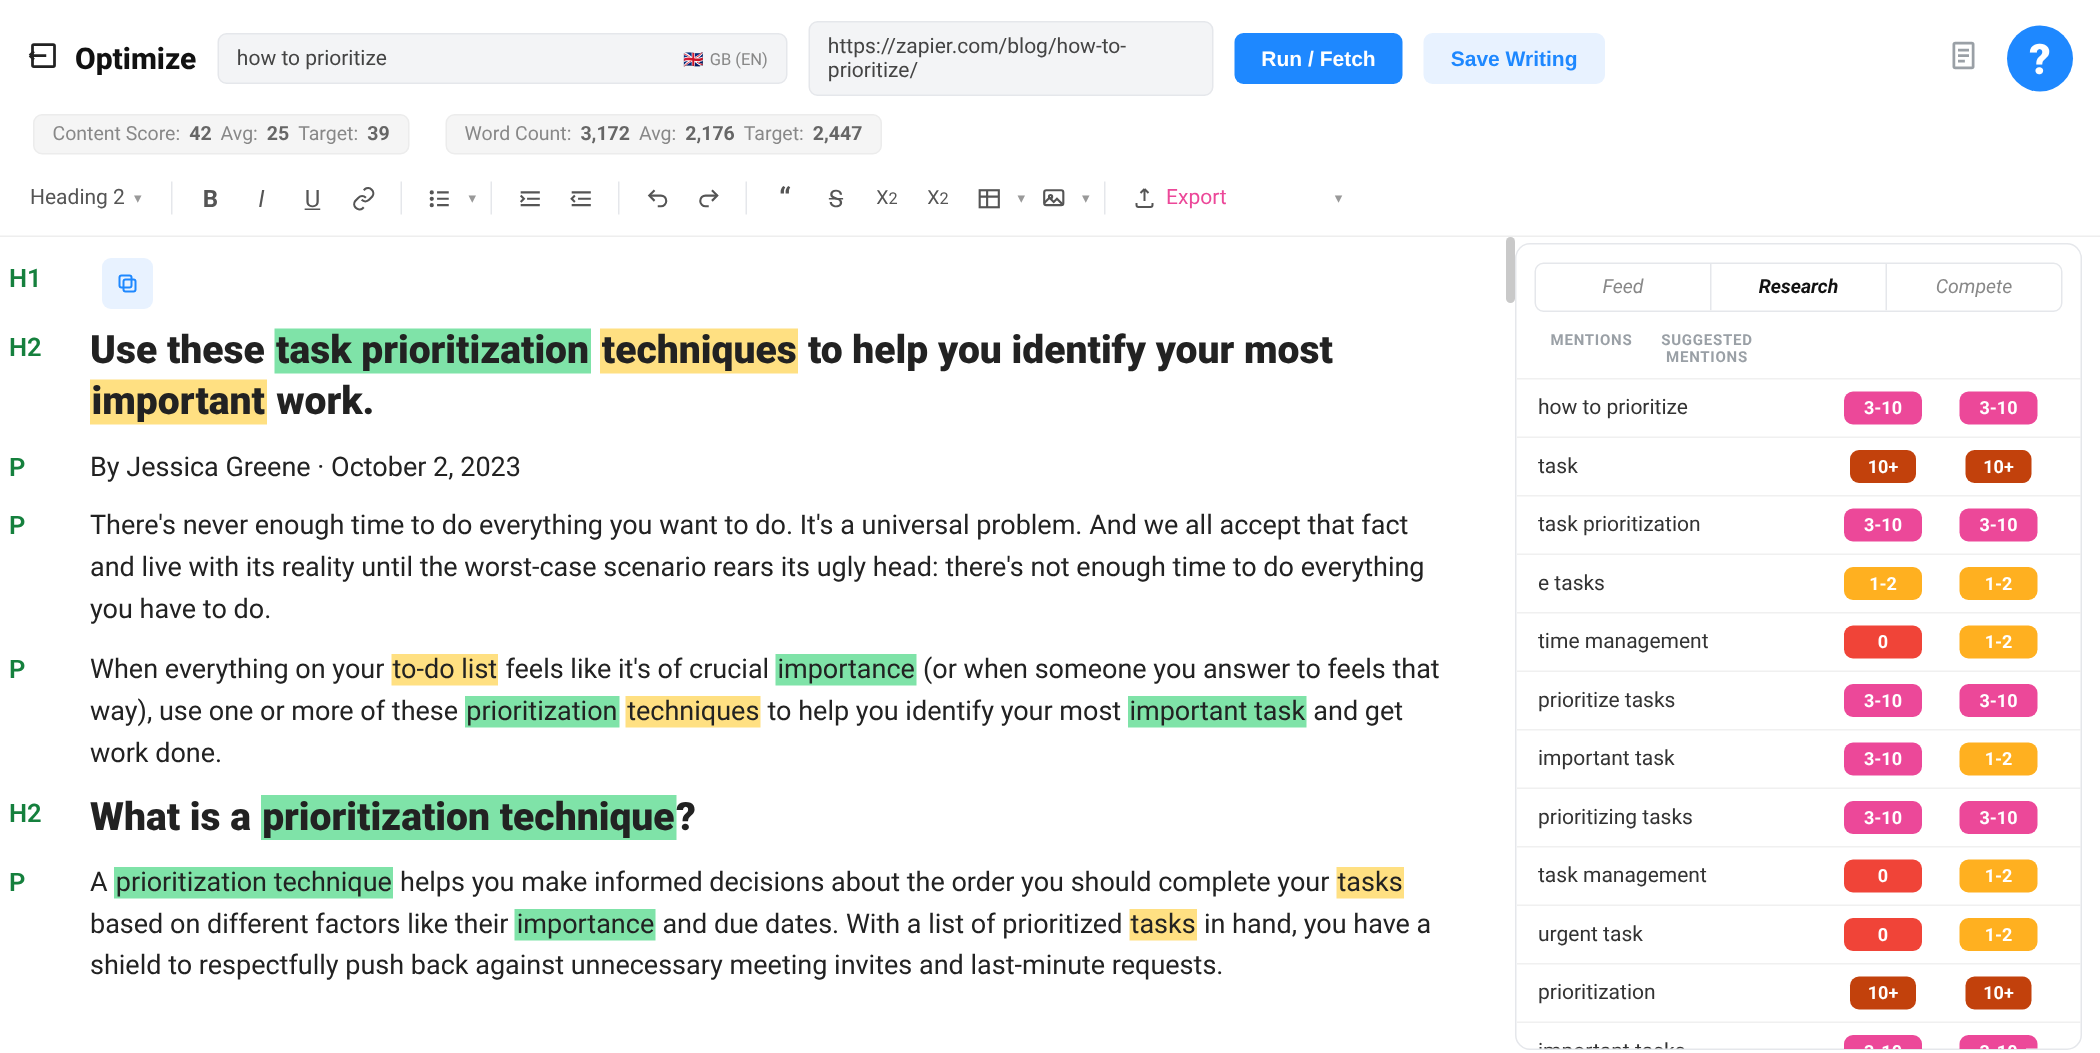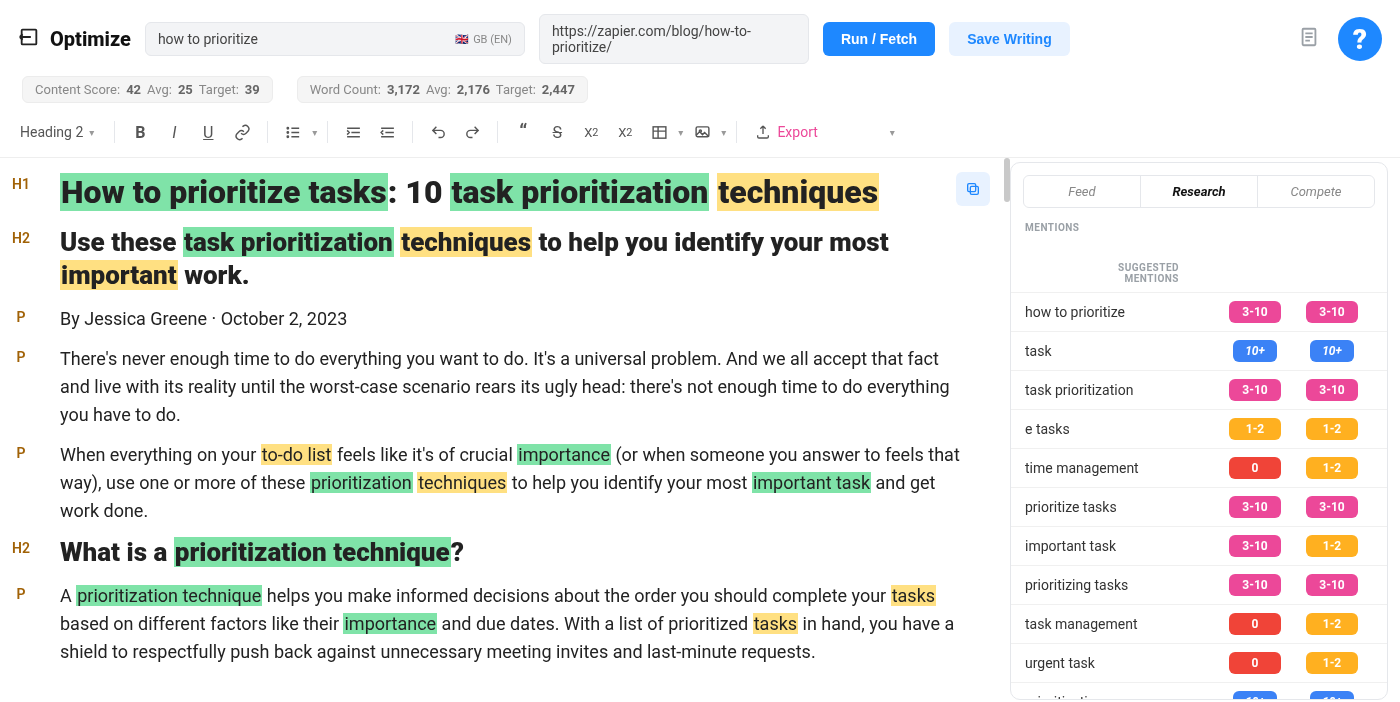--- a/index.html
+++ b/index.html
@@ -35,47 +35,47 @@
 .tb-chev { font-size: 10px; color: #999; }
 .tb-export { display: flex; align-items: center; gap: 6px; font-size: 14px; color: #ec4899; padding: 4px 8px; }
 
 
 .main { display: flex; height: calc(702px - 150px); }
 .editor-col { flex: 1; overflow-y: auto; position: relative; padding: 14px 20px 20px 6px; }
 .sidebar-col { width: 378px; border: 1px solid #e5e7eb; border-radius: 10px; margin: 4px 12px 10px 0; overflow: hidden; display: flex; flex-direction: column; }
 
 
 .ed-row { display: flex; align-items: flex-start; gap: 24px; margin-bottom: 12px; }
-.ed-tag { width: 30px; text-align: center; font-size: 14px; color: #a16207; font-weight: 600; padding-top: 4px; flex-shrink: 0; }
+.ed-tag { width: 30px; text-align: left; font-size: 17px; color: #15803d; font-weight: 600; padding-top: 4px; flex-shrink: 0; }
 .ed-body { flex: 1; font-size: 18px; line-height: 1.55; color: #222; max-width: 900px; }
 .ed-body.h1 { font-size: 32px; font-weight: 900; line-height: 1.3; }
 .ed-body.h2 { font-size: 26px; font-weight: 900; line-height: 1.3; }
 .copy-btn { background: #e8f2ff; border-radius: 6px; width: 34px; height: 34px; display: flex; align-items: center; justify-content: center; margin-left: 8px; flex-shrink: 0; }
 .hl-g { background: #7fe3a8; padding: 0 1px; }
 .hl-y { background: #ffe082; padding: 0 1px; }
 
 .scrollbar-fake { position: absolute; right: 0; top: 0; width: 6px; height: 44px; background: #c9c9c9; border-radius: 3px; }
 
 
 .tabs { display: flex; border-bottom: 1px solid #e5e7eb; margin: 12px 12px 0 12px; border: 1px solid #e5e7eb; border-radius: 6px; overflow: hidden; }
 .tab { flex: 1; text-align: center; padding: 8px 0; font-size: 13px; color: #888; cursor: pointer; border-right: 1px solid #e5e7eb; font-style: italic; }
 .tab:last-child { border-right: none; }
 .tab.active { color: #111; font-weight: 700; }
 .topic-head { display: flex; padding: 14px 14px 8px 14px; font-size: 10px; letter-spacing: 0.05em; font-weight: 700; color: #9aa0a6; }
 .topic-head .c1 { flex: 1; }
-.topic-head .c2 { width: 72px; }
-.topic-head .c3 { width: 82px; text-align: right; line-height: 1.1; margin-top: 40px; }
+.topic-head .c2 { width: 72px; text-align: center; }
+.topic-head .c3 { width: 82px; text-align: center; line-height: 1.1; }
 .topic-list { overflow-y: auto; flex: 1; }
 .topic-row { display: flex; align-items: center; padding: 8px 14px; border-top: 1px solid #f0f0f0; }
 .topic-row .tname { flex: 1; font-size: 14px; color: #333; }
 .badge { border-radius: 6px; font-size: 12px; font-weight: 700; color: #fff; padding: 4px 0; text-align: center; }
 .topic-row .bcell { width: 72px; display: flex; justify-content: center; }
 .topic-row .bcell2 { width: 82px; display: flex; justify-content: center; }
 .badge-g { background: #ec4899; width: 52px; }
-.badge-b { background: #3b82f6; width: 44px; font-style: italic; }
+.badge-b { background: #c2410c; width: 44px; }
 .badge-y { background: #ffb020; width: 52px; }
 .badge-r { background: #f04438; width: 52px; }
 </style>
 </head>
 <body>
 
 <div class="topbar">
   <div class="app-title-wrap">
     <span class="exit-icon">
       <svg viewBox="0 0 24 24" stroke-width="2" fill="none">
@@ -211,21 +211,20 @@
   </div>
   <span class="tb-chev" style="margin-left:60px">▾</span>
 </div>
 
 <div class="main">
   <div class="editor-col">
     <div class="scrollbar-fake"></div>
 
     <div class="ed-row">
       <div class="ed-tag">H1</div>
-      <div class="ed-body h1"><span class="hl-g">How to prioritize tasks</span><span>: </span><span>10 </span><span class="hl-g">task prioritization</span><span> </span><span class="hl-y">techniques</span></div>
       <div class="copy-btn">
           <svg width="16" height="16" viewBox="0 0 24 24" fill="none" stroke="#1e88ff" stroke-width="2">
             <rect x="8" y="8" width="12" height="12" rx="2"></rect>
             <rect x="4" y="4" width="12" height="12" rx="2"></rect>
           </svg>
         </div>
     </div>
 
     <div class="ed-row">
       <div class="ed-tag">H2</div>

